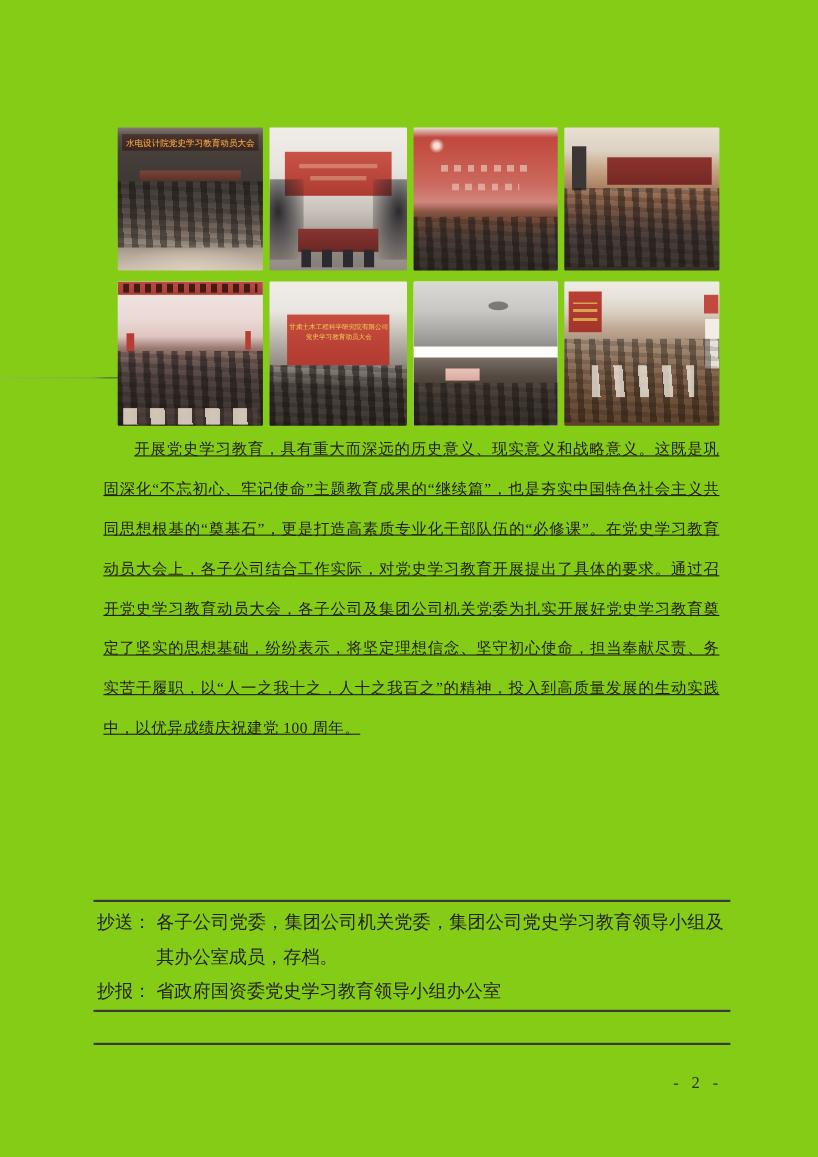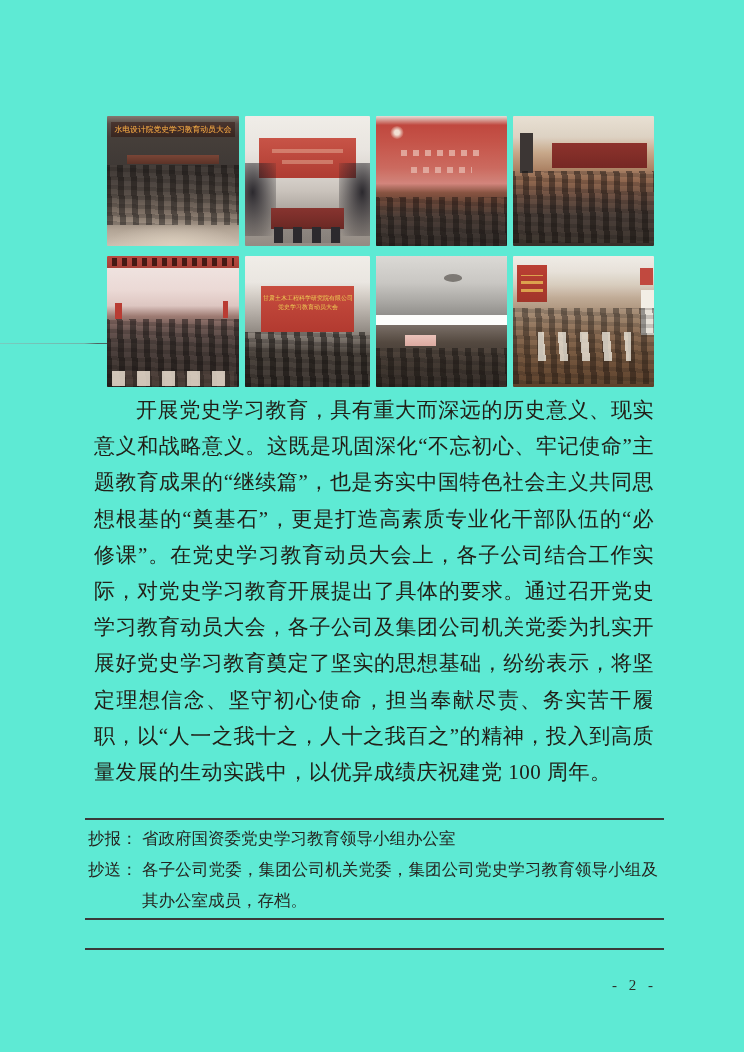--- a/index.html
+++ b/index.html
@@ -1,19 +1,19 @@
 <!DOCTYPE html>
 <html><head>
 <meta charset="utf-8">
 <style>
   * { box-sizing: border-box; }
   html,body { margin:0; padding:0; background:#e8e8e8; }
   .page {
     position:relative; width:744px; height:1052px; margin:0 auto;
-    background:#5eead4; overflow:hidden;
+    background:#84cc16; overflow:hidden;
     font-family:"Liberation Serif","DejaVu Serif",serif; color:#1e1c1a;
   }
 
   
   .artifact {
     position:absolute; left:0; top:343px; width:108px; height:1px;
     background:linear-gradient(90deg, rgba(160,160,160,.40), rgba(130,130,130,.5) 78%,
       rgba(75,75,75,.85) 90%, rgba(75,75,75,.85) 100%);
   }
 
@@ -110,22 +110,22 @@
     background:repeating-linear-gradient(0deg, rgba(242,205,80,.7) 0 3px, transparent 3px 8px); }
   .p8 .banner-right { top:9%; right:1%; width:9%; height:13%; background:#c9473c; }
   .p8 .window { top:26%; right:0; width:9%; height:34%; background:#f2eee4; }
   .p8 .papers { top:58%; left:18%; right:16%; height:22%;
     background:repeating-linear-gradient(85deg, rgba(245,240,228,.75) 0 8px, transparent 8px 22px); }
   .p8 .crowd { top:40%; height:58%; opacity:.75; }
 
   
   .body-text {
     position:absolute; left:94px; top:392px; width:560px;
-    font-size:21px; line-height:36.2px; letter-spacing:.5px;
-    text-align:justify; text-indent:2em; color:#222018; margin:0;
+    font-size:14px; line-height:36.2px; letter-spacing:.5px;
+    text-align:justify; text-indent:2em; color:#222018; margin:0;text-decoration:underline;
   }
 
   
   .rule { position:absolute; left:85px; width:579px; height:2px; background:#3a3a3a; }
   .rule-top { top:818px; } .rule-mid { top:918px; } .rule-bottom { top:948px; }
 
   .cc-block { position:absolute; left:88px; top:823px; width:570px; font-size:16.5px; line-height:31px; color:#26241f; }
   .cc-row { display:flex; }
   .cc-label { flex:0 0 54px; }
   .cc-value { flex:1; text-align:justify; }
@@ -215,27 +215,27 @@
     </figure>
 
   </div>
 
   <p class="body-text">开展党史学习教育，具有重大而深远的历史意义、现实意义和战略意义。这既是巩固深化“不忘初心、牢记使命”主题教育成果的“继续篇”，也是夯实中国特色社会主义共同思想根基的“奠基石”，更是打造高素质专业化干部队伍的“必修课”。在党史学习教育动员大会上，各子公司结合工作实际，对党史学习教育开展提出了具体的要求。通过召开党史学习教育动员大会，各子公司及集团公司机关党委为扎实开展好党史学习教育奠定了坚实的思想基础，纷纷表示，将坚定理想信念、坚守初心使命，担当奉献尽责、务实苦干履职，以“人一之我十之，人十之我百之”的精神，投入到高质量发展的生动实践中，以优异成绩庆祝建党 100 周年。</p>
 
   <div class="rule rule-top"></div>
 
   <div class="cc-block">
     <div class="cc-row">
+      <span class="cc-label">抄送：</span>
+      <span class="cc-value">各子公司党委，集团公司机关党委，集团公司党史学习教育领导小组及其办公室成员，存档。</span>
+    </div>
+    <div class="cc-row">
       <span class="cc-label">抄报：</span>
       <span class="cc-value">省政府国资委党史学习教育领导小组办公室</span>
     </div>
-    <div class="cc-row">
-      <span class="cc-label">抄送：</span>
-      <span class="cc-value">各子公司党委，集团公司机关党委，集团公司党史学习教育领导小组及其办公室成员，存档。</span>
-    </div>
   </div>
 
   <div class="rule rule-mid"></div>
 
 
   <div class="rule rule-bottom"></div>
 
   <div class="page-num">- 2 -</div>
 
 </div>

